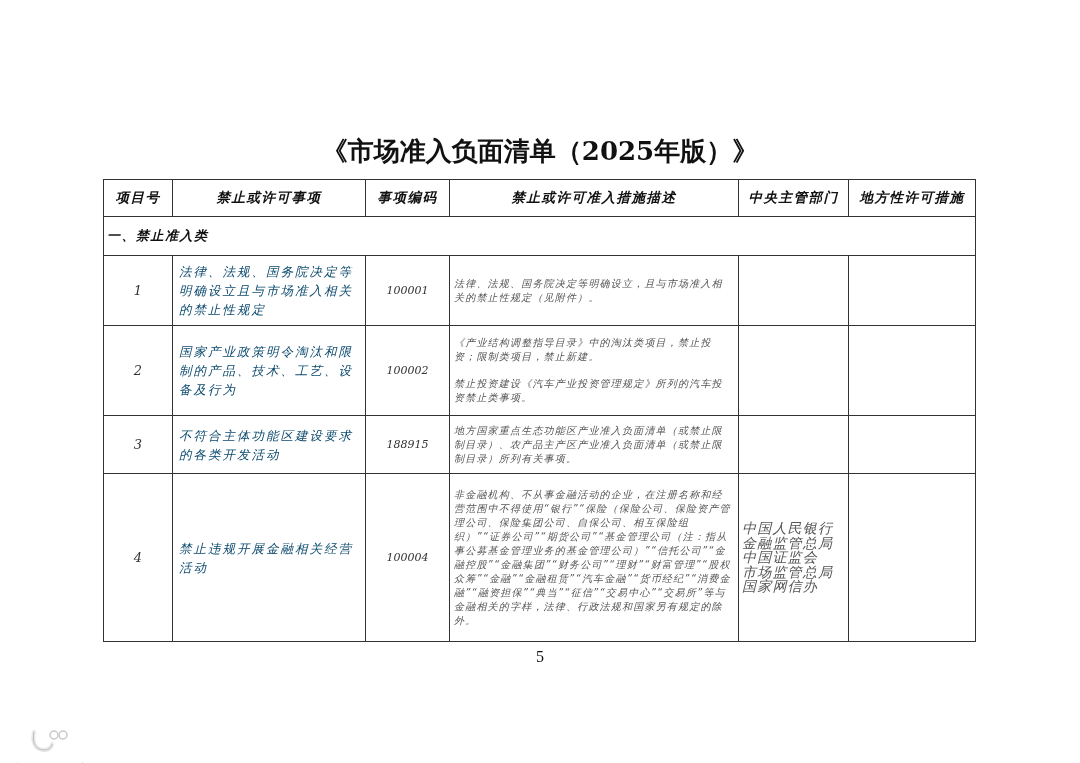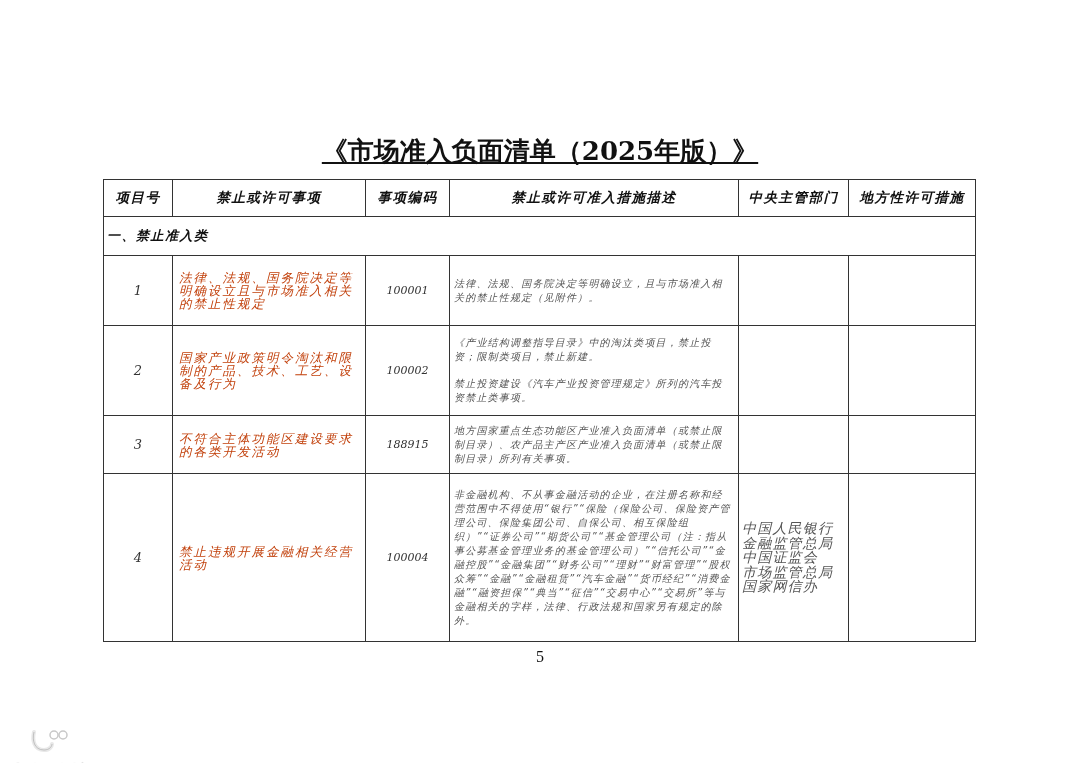--- a/index.html
+++ b/index.html
@@ -3,42 +3,42 @@
 <meta charset="utf-8">
 <style>
   html, body { margin: 0; padding: 0; }
   body {
     width: 1080px; height: 763px; background: #ffffff; position: relative; overflow: hidden;
     font-family: "DejaVu Serif", "Liberation Serif", serif; color: #222;
   }
   .doc-title {
     position: absolute; left: 0; width: 1080px; top: 134px; text-align: center;
     font-family: "DejaVu Serif", "Liberation Serif", serif; font-weight: bold;
-    font-size: 26px; color: #111; letter-spacing: 0px; text-decoration: underline;
+    font-size: 26px; color: #111; letter-spacing: 0px;
   }
   table.list {
     position: absolute; left: 103px; top: 179px; width: 872px;
     border-collapse: collapse; table-layout: fixed; font-style: italic;
   }
   table.list td, table.list th {
     border: 1.5px solid #333; padding: 0; vertical-align: middle;
   }
   table.list th {
     height: 36px; font-size: 13.5px; font-weight: bold; color: #111; text-align: center;
     font-family: "DejaVu Sans", "Liberation Sans", sans-serif;
     letter-spacing: 1.5px;
   }
   .section-cell {
     height: 38px; text-align: left; padding-left: 3px !important;
     font-size: 13px; font-weight: bold; color: #111; letter-spacing: 1.5px;
     font-family: "DejaVu Sans", "Liberation Sans", sans-serif;
   }
   .c-no { text-align: center; font-size: 13px; color: #333; }
   .c-item {
-    font-size: 12.5px; line-height: 13px; color: #c2410c; padding: 0 8px 0 6px !important;
+    font-size: 12.5px; line-height: 19px; color: #0c4a6e; padding: 0 8px 0 6px !important;
     letter-spacing: 2px; font-family: "DejaVu Sans", "Liberation Sans", sans-serif;
   }
   .c-code { text-align: center; font-size: 11px; color: #333; }
   .c-desc {
     font-size: 10px; line-height: 14px; color: #555; padding: 4px 6px 4px 4px !important;
     letter-spacing: 1.2px; font-family: "DejaVu Sans", "Liberation Sans", sans-serif;
     vertical-align: middle;
   }
   .c-desc p { margin: 0; }
   .c-desc p + p { margin-top: 13px; }

